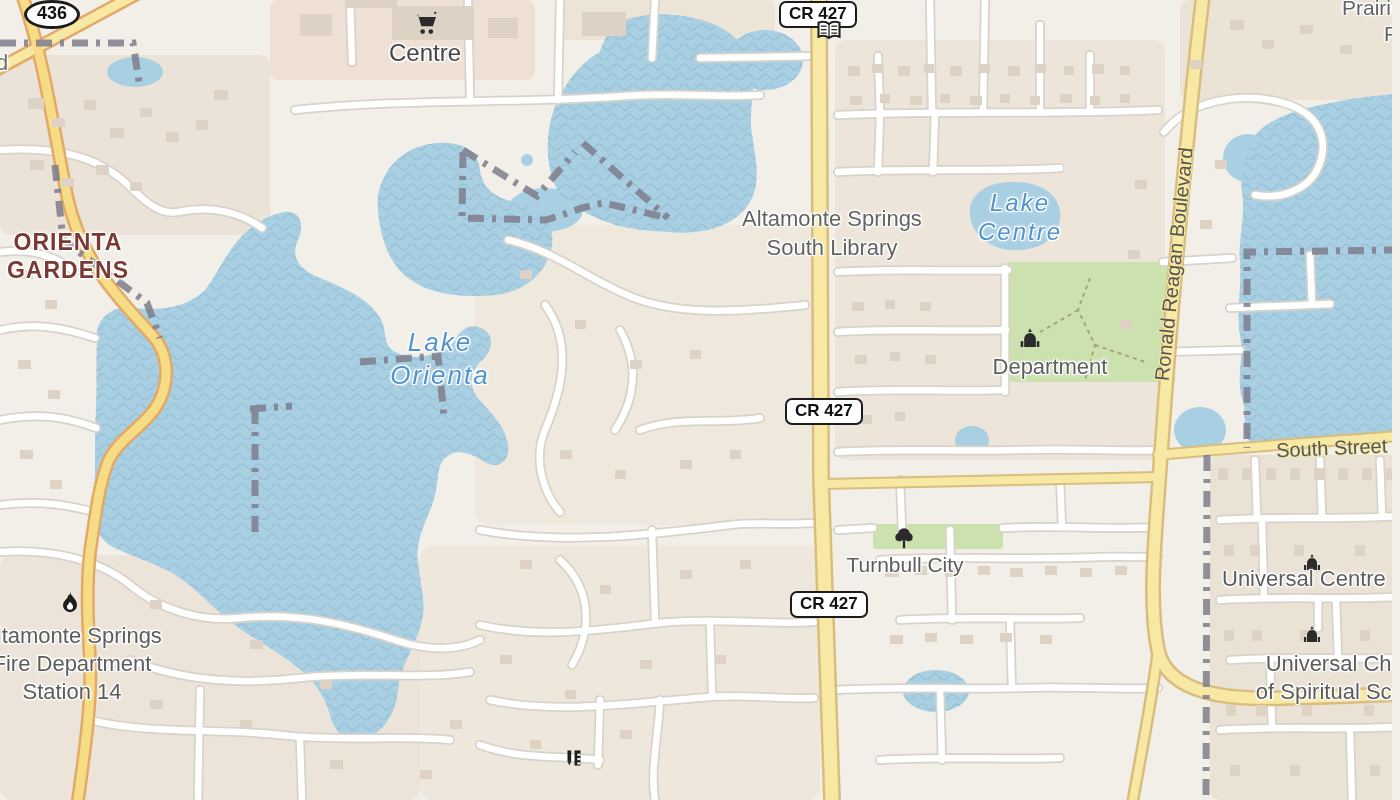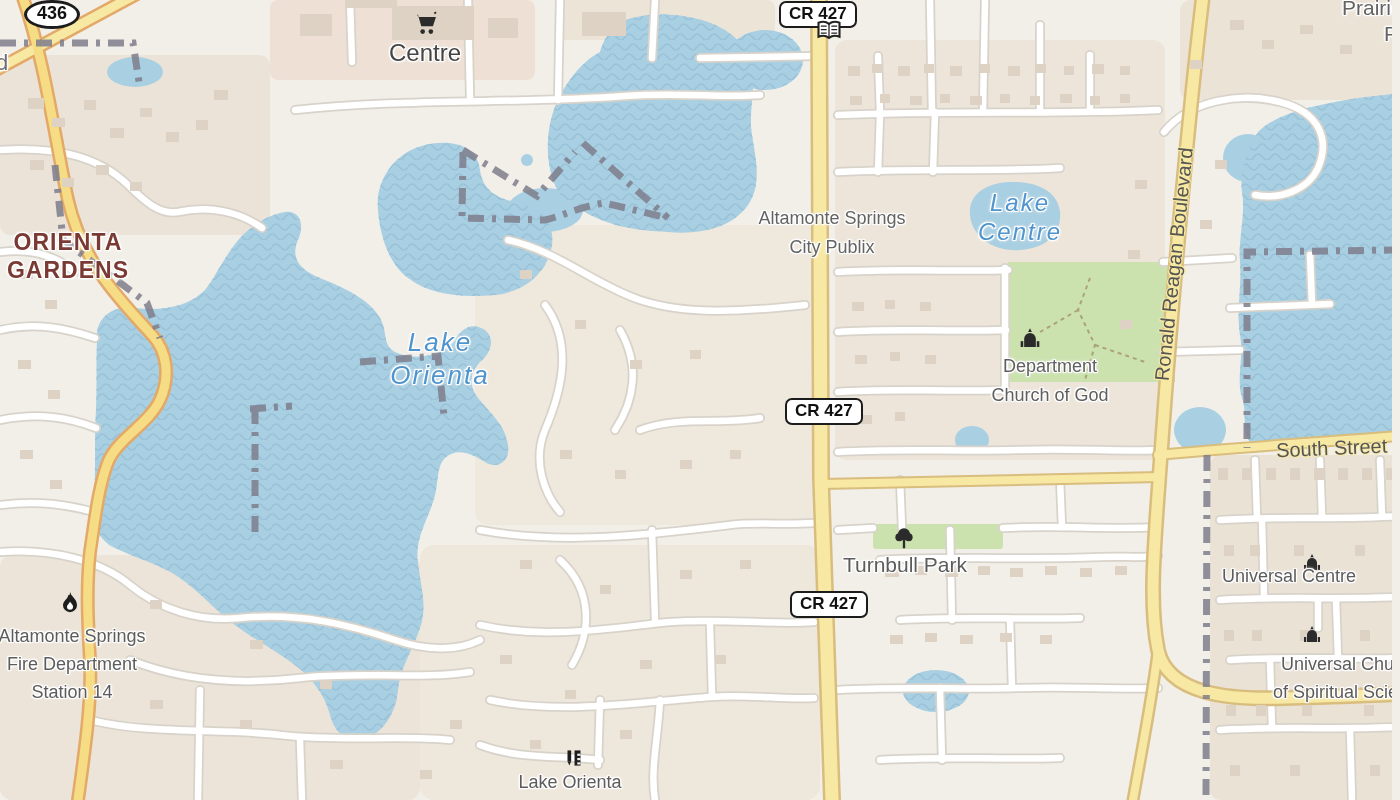--- a/index.html
+++ b/index.html
@@ -8,21 +8,21 @@
     background:#ffffff;font-family:Liberation Sans, sans-serif;
   }
   .map svg.base{position:absolute;left:0;top:0;}
   .lbl{
     position:absolute;color:#5c5c5c;text-align:center;white-space:nowrap;
     text-shadow:0 0 3px #fff,0 0 3px #fff,0 0 4px #fff,1px 1px 0 #fff,-1px -1px 0 #fff,1px -1px 0 #fff,-1px 1px 0 #fff;
     line-height:1.22;
   }
   .lbl .ln{display:block;}
   .poi{font-size:21px;}
-  .big-poi{font-size:18px;}
+  .big-poi{font-size:22px;}
   .water-lbl{color:#4f94cd;font-style:italic;font-size:26px;letter-spacing:2px;}
   .place-lbl{color:#7a3a33;font-weight:bold;font-size:23px;letter-spacing:1px;}
   .shop-lbl{color:#454545;font-size:24px;}
   .road-lbl{color:#555;font-size:20px;text-shadow:0 0 2px #f7e9a3,0 0 3px #f7e9a3,1px 1px 0 #f7e9a3,-1px -1px 0 #f7e9a3;}
   .badge{
     position:absolute;background:#fff;border:2px solid #1c1c1c;border-radius:7px;
     color:#111;font-weight:bold;font-size:17px;padding:1px 8px 2px 8px;white-space:nowrap;
   }
   .badge.ellipse{border-radius:50%;padding:0 10px 2px 10px;border-width:3px;font-size:18px;}
   .icon{position:absolute;width:28px;height:28px;}
@@ -319,54 +319,53 @@
   </div>
 
   <div class="icon" style="left:813px;top:18px;width:32px;">
     <svg viewBox="0 0 24 24">
         <path d="M12,5 C9.5,3 5.5,3 3,4 V16 C5.5,15 9.5,15 12,17 C14.5,15 18.5,15 21,16 V4 C18.5,3 14.5,3 12,5z" fill="#fff" stroke="#222" stroke-width="1.8"></path>
         <path d="M12,5 V17 M5,7 h5 M5,10 h5 M5,13 h5 M14,7 h5 M14,10 h5 M14,13 h5" stroke="#222" stroke-width="1.1" fill="none"></path>
       </svg>
   </div>
   <div class="lbl big-poi" style="left:700px;top:204px;width:264px;line-height:29px;color:#636363;">
     <span class="ln">Altamonte Springs</span>
-    <span class="ln">City Publix</span>
+    <span class="ln">South Library</span>
   </div>
 
   <div class="lbl water-lbl" style="left:940px;top:188px;width:160px;line-height:29px;font-size:24px;">
     <span class="ln">Lake</span>
     <span class="ln">Centre</span>
   </div>
 
   <div class="icon" style="left:1016px;top:326px;">
     <svg viewBox="0 0 24 24" fill="#2b2b2b">
         <path d="M12,2 l1.6,3.2 h-3.2z"></path>
         <path d="M7,11 a5,5 0 0 1 10,0 v7 h-10z"></path>
         <rect x="4" y="13" width="2.2" height="5"></rect>
         <rect x="17.8" y="13" width="2.2" height="5"></rect>
       </svg>
   </div>
   <div class="lbl big-poi" style="left:930px;top:352px;width:240px;line-height:29px;color:#5f5f5f;">
     <span class="ln">Department</span>
-    <span class="ln">Church of God</span>
   </div>
 
   <div class="lbl road-lbl" style="left:994px;top:252px;width:360px;transform:rotate(-84deg);transform-origin:center;">Ronald Reagan Boulevard</div>
 
   <div class="lbl road-lbl" style="left:1276px;top:434px;width:200px;text-align:left;transform:rotate(-2.5deg);">South Street</div>
 
   <div class="icon" style="left:890px;top:525px;">
     <svg viewBox="0 0 24 24" fill="#2b2b2b">
         <circle cx="12" cy="8" r="5.2"></circle>
         <circle cx="8" cy="10.5" r="3.4"></circle>
         <circle cx="16" cy="10.5" r="3.4"></circle>
         <rect x="11" y="12" width="2" height="8"></rect>
       </svg>
   </div>
-  <div class="lbl poi" style="left:820px;top:552px;width:170px;">Turnbull Park</div>
+  <div class="lbl poi" style="left:820px;top:552px;width:170px;">Turnbull City</div>
 
   <div class="icon" style="left:1300px;top:550px;width:24px;">
     <svg viewBox="0 0 24 24" fill="#2b2b2b">
         <path d="M12,2 l1.6,3.2 h-3.2z"></path>
         <path d="M7,11 a5,5 0 0 1 10,0 v7 h-10z"></path>
         <rect x="4" y="13" width="2.2" height="5"></rect>
         <rect x="17.8" y="13" width="2.2" height="5"></rect>
       </svg>
   </div>
   <div class="lbl big-poi" style="left:1222px;top:566px;text-align:left;">Universal Centre</div>
@@ -399,20 +398,19 @@
   <div class="icon" style="left:561px;top:744px;width:26px;">
     <svg viewBox="0 0 24 24" fill="#1e1e1e">
         <rect x="6" y="5" width="3.4" height="10"></rect>
         <path d="M6,15 h3.4 l-1.7,4z"></path>
         <rect x="12.5" y="5" width="5.5" height="14"></rect>
         <rect x="15" y="8" width="3" height="2" fill="#f2efe9"></rect>
         <rect x="15" y="12" width="3" height="2" fill="#f2efe9"></rect>
         <rect x="15" y="16" width="3" height="2" fill="#f2efe9"></rect>
       </svg>
   </div>
-  <div class="lbl big-poi" style="left:480px;top:772px;width:180px;">Lake Orienta</div>
 
   <div class="lbl poi" style="left:1342px;top:-5px;text-align:left;color:#636363;">
     <span class="ln">Prairie</span>
     <span class="ln" style="padding-left:42px;">P</span>
   </div>
 
 </div>
 
 </body></html>

